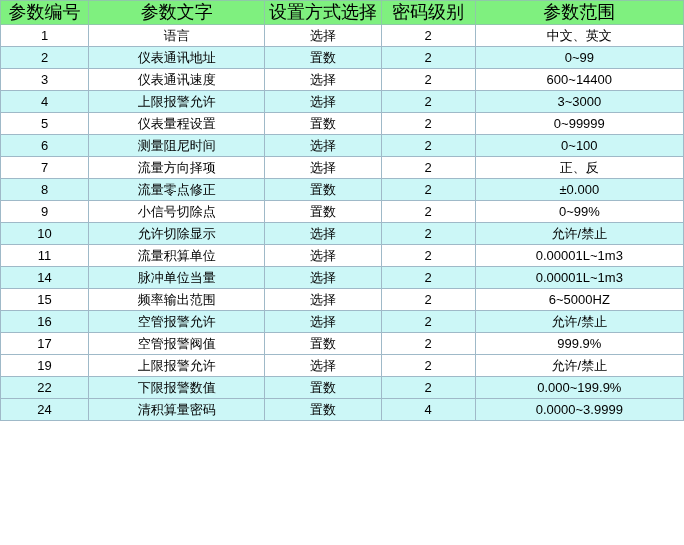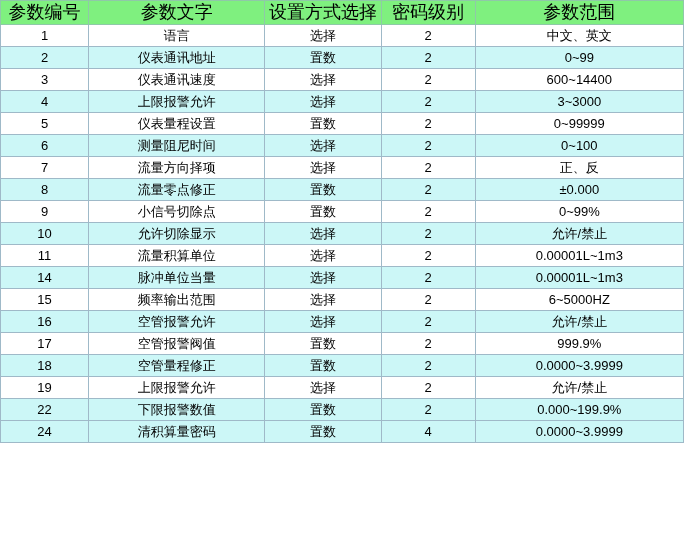--- a/index.html
+++ b/index.html
@@ -168,27 +168,20 @@
         <td>2</td>
         <td>允许/禁止</td>
       </tr>
       <tr class="odd">
         <td>17</td>
         <td>空管报警阀值</td>
         <td>置数</td>
         <td>2</td>
         <td>999.9%</td>
       </tr>
-      <tr class="even">
-        <td>18</td>
-        <td>空管量程修正</td>
-        <td>置数</td>
-        <td>2</td>
-        <td>0.0000~3.9999</td>
-      </tr>
       <tr class="odd">
         <td>19</td>
         <td>上限报警允许</td>
         <td>选择</td>
         <td>2</td>
         <td>允许/禁止</td>
       </tr>
       <tr class="even">
         <td>22</td>
         <td>下限报警数值</td>

